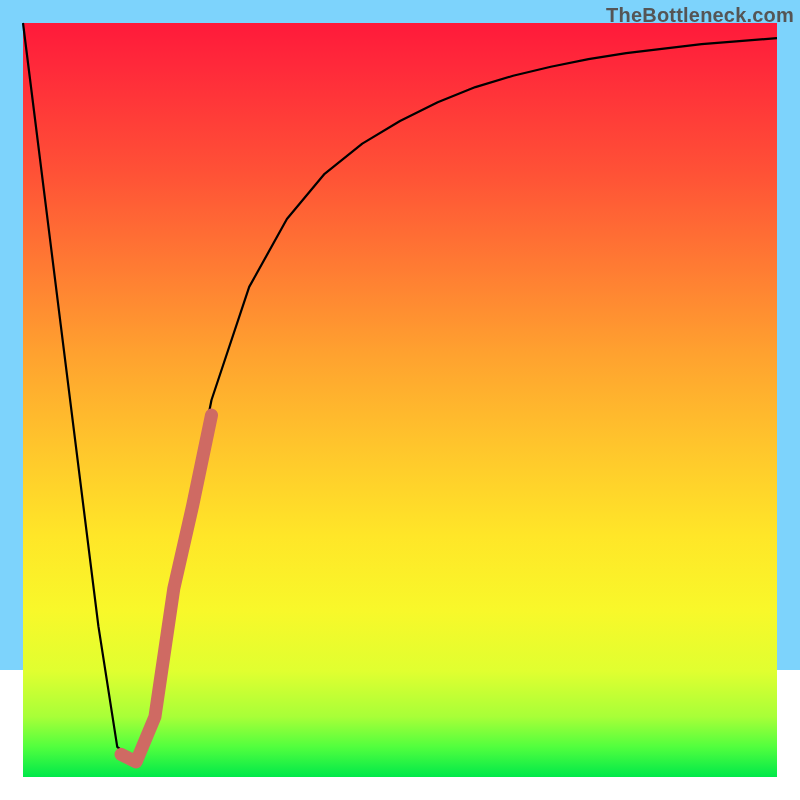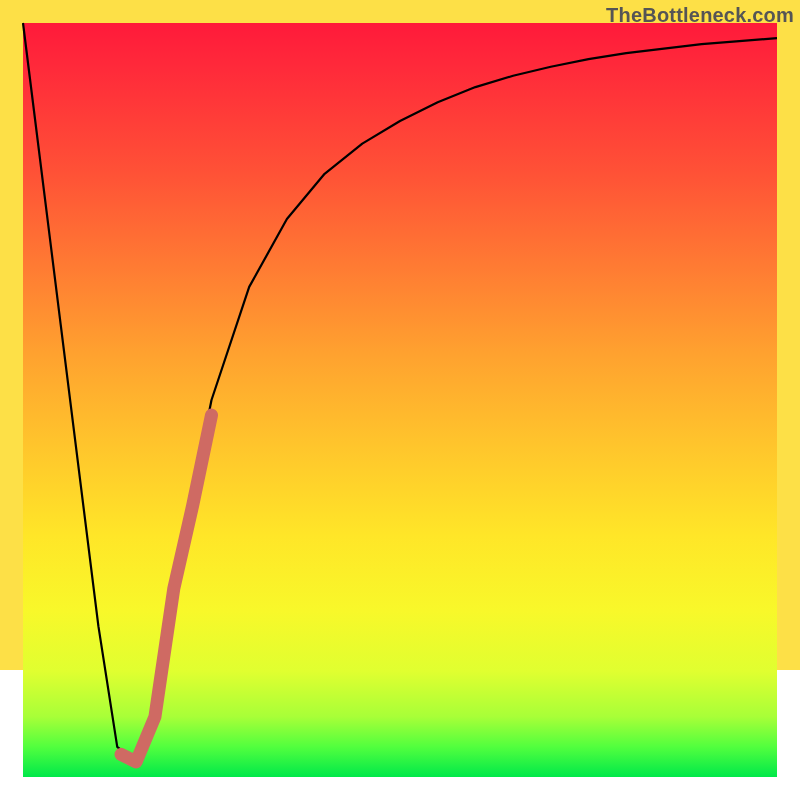--- a/index.html
+++ b/index.html
@@ -7,21 +7,21 @@
     padding: 0;
     width: 800px;
     height: 800px;
     overflow: hidden;
     font-family: Arial, Helvetica, sans-serif;
   }
   .frame {
     position: relative;
     width: 800px;
     height: 670px;
-    background: #fde047;
+    background: #7dd3fc;
   }
   .plot-area {
     position: absolute;
     left: 23px;
     top: 23px;
     width: 754px;
     height: 754px;
     
     background: linear-gradient(to bottom,
       #ff1a3a 0%,

